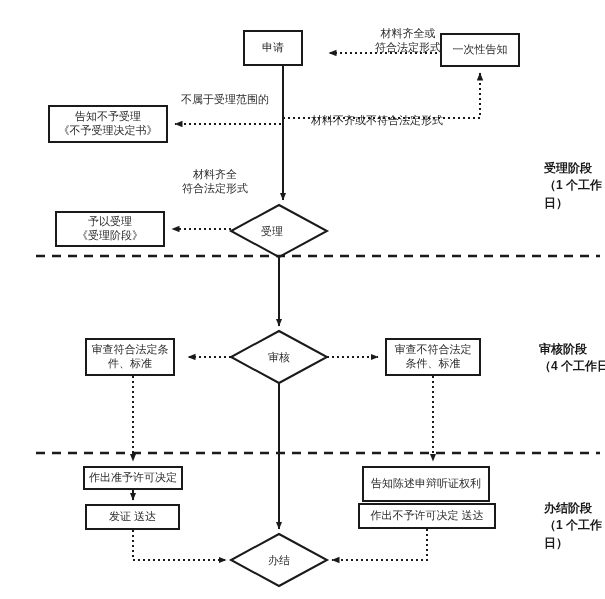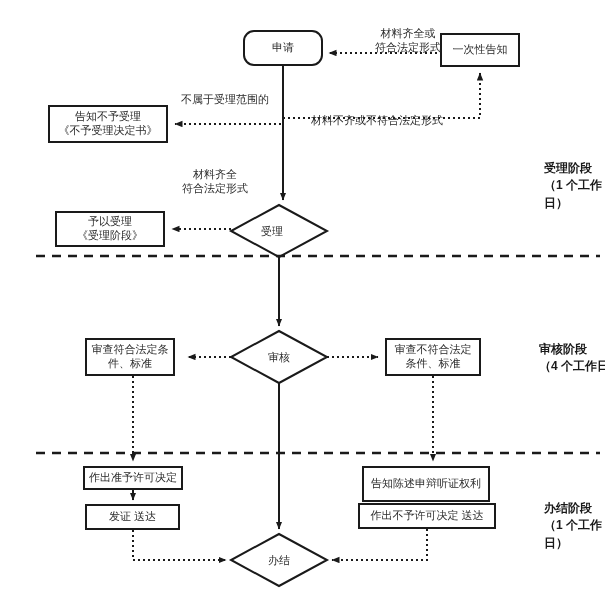--- a/index.html
+++ b/index.html
@@ -114,21 +114,21 @@
     <line x1="427" y1="490" x2="427" y2="499" stroke="#1a1a1a" stroke-width="2" marker-end="url(#arrow-solid)"></line>
 
     <polyline points="133,530 133,560 226,560" fill="none" stroke="#1a1a1a" stroke-width="2" stroke-dasharray="2,3" marker-end="url(#arrow-dot)"></polyline>
 
     <polyline points="427,529 427,560 332,560" fill="none" stroke="#1a1a1a" stroke-width="2" stroke-dasharray="2,3" marker-end="url(#arrow-dot)"></polyline>
 
     <line x1="36" y1="256" x2="600" y2="256" stroke="#1a1a1a" stroke-width="2.4" stroke-dasharray="9,7"></line>
     <line x1="36" y1="453" x2="600" y2="453" stroke="#1a1a1a" stroke-width="2.4" stroke-dasharray="9,7"></line>
   </svg>
 
-  <div class="node box" style="left:243px; top:30px; width:80px; height:36px;border-radius:11px;">
+  <div class="node box" style="left:243px; top:30px; width:60px; height:36px;">
     <span>申请</span>
   </div>
 
   <div class="node box" style="left:440px; top:33px; width:80px; height:34px;">
     <span>一次性告知</span>
   </div>
 
   <div class="node box" style="left:48px; top:105px; width:120px; height:38px;">
     <span>告知不予受理
 《不予受理决定书》</span>

